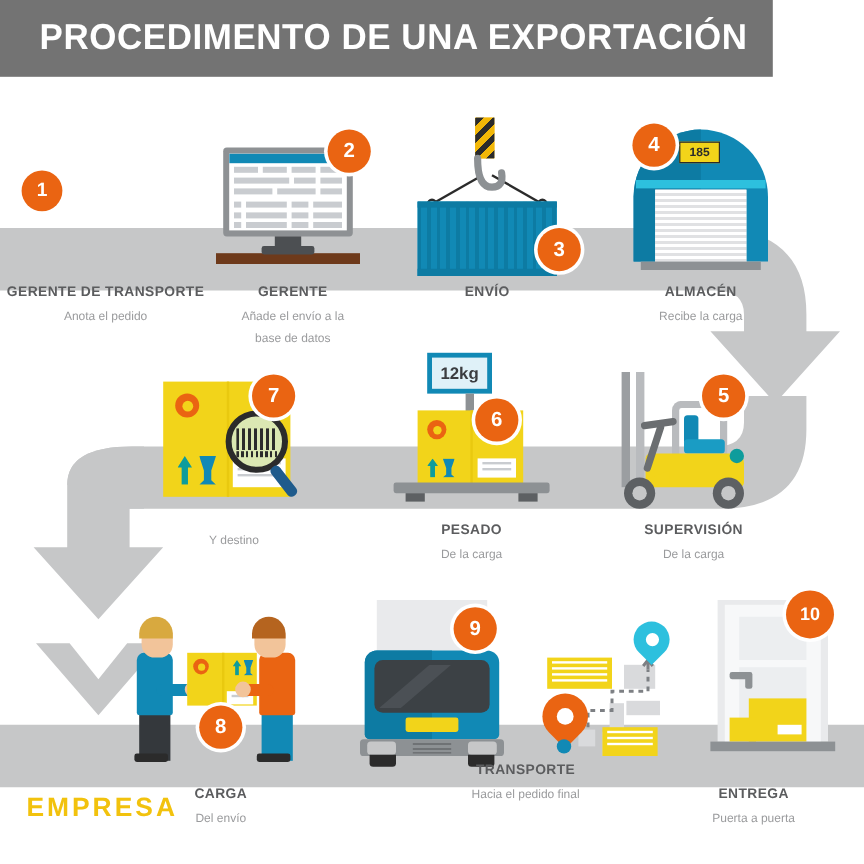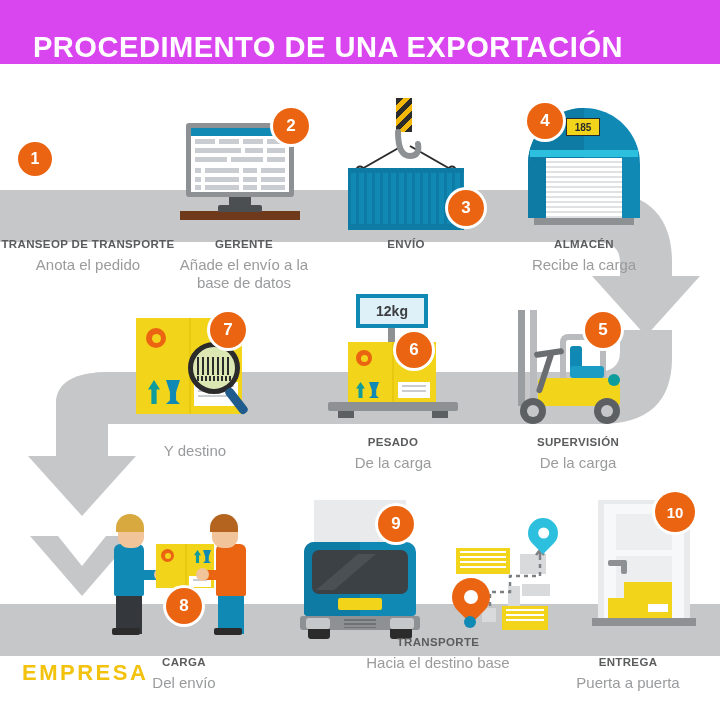--- a/index.html
+++ b/index.html
@@ -6,23 +6,23 @@
   html, body {
     width: 720px; height: 720px;
     background: #ffffff;
     font-family: "Liberation Sans", sans-serif;
     overflow: hidden;
   }
   #stage { position: relative; width: 720px; height: 720px; background:#fff; }
 
   
   .header {
-    position: absolute; left: 0; top: 0; width: 720px; height: 64px;
-    background: #d946ef;
-    display: flex; align-items: flex-end;
+    position: absolute; left: 0; top: 0; width: 644px; height: 64px;
+    background: #737373;
+    display: flex; align-items: center;
   }
   .header-title {
     color: #ffffff;
     font-size: 30px;
     font-weight: bold;
     letter-spacing: .5px;
     padding-left: 34px;
     font-family: "Liberation Sans", sans-serif;
     transform: scaleX(0.97);
     transform-origin: left center;
@@ -30,21 +30,21 @@
   }
   svg.flow { position: absolute; left:0; top:0; width:720px; height:720px; }
 
   
   .label { position: absolute; text-align: center; }
   .label .ttl {
     font-size: 11.5px; font-weight: bold; color: #5b5c5e;
     letter-spacing: .35px; white-space: nowrap;
   }
   .label .sub {
-    font-size: 15px; color: #9a9b9d; margin-top: 6px; line-height: 18px;
+    font-size: 10px; color: #9a9b9d; margin-top: 6px; line-height: 18px;
   }
 
   
   .badge {
     position: absolute;
     border-radius: 50%;
     background: #ea6412;
     color: #fff;
     font-size: 17px; font-weight: bold;
     display: flex; align-items: center; justify-content: center;
@@ -123,21 +123,21 @@
   .fl-fork { position:absolute; left:14px; top:82px; width:36px; height:14px; background:#f2d41a;
              clip-path: polygon(0 100%, 100% 0, 100% 100%); }
   .fl-armA { position:absolute; left:34px; top:42px; width:6px; height:42px; background:#6b6e71; transform:rotate(18deg); border-radius:3px;}
   .fl-armB { position:absolute; left:26px; top:40px; width:30px; height:6px; background:#6b6e71; border-radius:3px; transform:rotate(-8deg);}
   .fl-whl  { position:absolute; bottom:-2px; width:26px; height:26px; border-radius:50%; background:#5d6063;
              display:flex; align-items:center; justify-content:center;}
   .fl-whl i{ width:12px; height:12px; border-radius:50%; background:#c6c7c8; display:block;}
   .fl-dot  { position:absolute; left:100px; top:64px; width:12px; height:12px; border-radius:50%; background:#0e9c9c;}
 
   
-  .sc-disp { position:absolute; left:28px; top:0px; width:72px; height:34px; background:#dff1f8;
+  .sc-disp { position:absolute; left:28px; top:0px; width:54px; height:34px; background:#dff1f8;
              border:4px solid #1189b5; display:flex; align-items:center; justify-content:center;
              font-size:14px; font-weight:bold; color:#3b3d40; }
   .sc-pole { position:absolute; left:60px; top:34px; width:7px; height:50px; background:#8d9194; }
   .sc-plate{ position:absolute; left:0px; top:108px; width:130px; height:9px; background:#8d9194; border-radius:2px;}
   .sc-footL{ position:absolute; left:10px; top:117px; width:16px; height:7px; background:#5d6063;}
   .sc-footR{ position:absolute; left:104px; top:117px; width:16px; height:7px; background:#5d6063;}
 
   
   .ybox { position:absolute; background:#f2d41a; }
   .ybox .seam { position:absolute; left:50%; top:0; width:2px; height:100%; background:#e9c90f; }
@@ -295,21 +295,21 @@
     <div class="wh-sign">185</div>
     <div class="wh-beam"></div>
     <div class="wh-door"></div>
     <div class="wh-ground"></div>
   </div>
   <div class="badge b-md" style="left:527px; top:103px;">
       <span>4</span>
     </div>
 
   <div class="label" style="left:0px; top:238px; width:176px;">
-    <div class="ttl">TRANSEOP DE TRANSPORTE</div>
+    <div class="ttl">GERENTE DE TRANSPORTE</div>
     <div class="sub">Anota el pedido</div>
   </div>
   <div class="label" style="left:168px; top:238px; width:152px;">
     <div class="ttl">GERENTE</div>
     <div class="sub">
       <span>Añade el envío a la</span><br>
       <span>base de datos</span>
     </div>
   </div>
   <div class="label" style="left:330px; top:238px; width:152px;">
@@ -505,21 +505,21 @@
   <div class="badge b-md" style="left:655px; top:492px; width:40px; height:40px; font-size:15px;">
       <span>10</span>
     </div>
 
   <div class="label" style="left:120px; top:656px; width:128px;">
     <div class="ttl">CARGA</div>
     <div class="sub">Del envío</div>
   </div>
   <div class="label" style="left:344px; top:636px; width:188px;">
     <div class="ttl">TRANSPORTE</div>
-    <div class="sub">Hacia el destino base</div>
+    <div class="sub">Hacia el pedido final</div>
   </div>
   <div class="label" style="left:548px; top:656px; width:160px;">
     <div class="ttl">ENTREGA</div>
     <div class="sub">Puerta a puerta</div>
   </div>
 
   <div class="logo">EMPRESA</div>
 
 </div>
 

